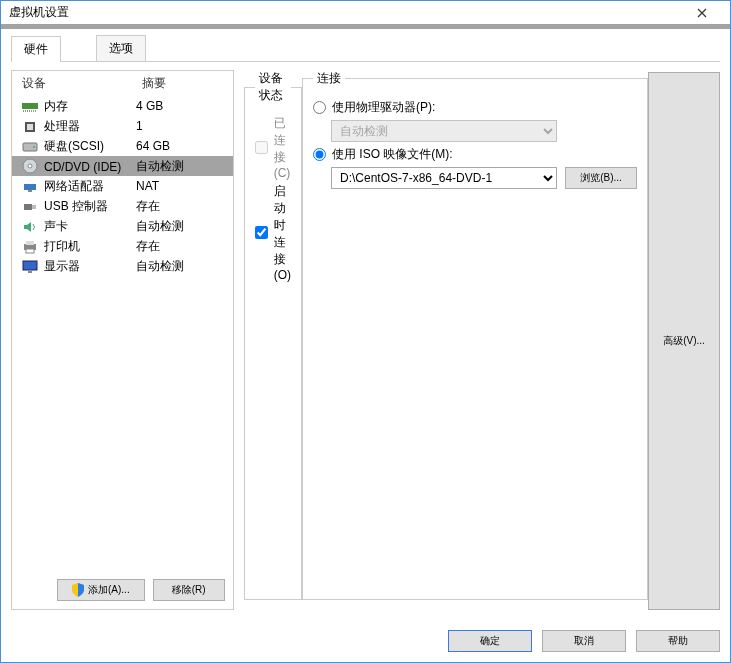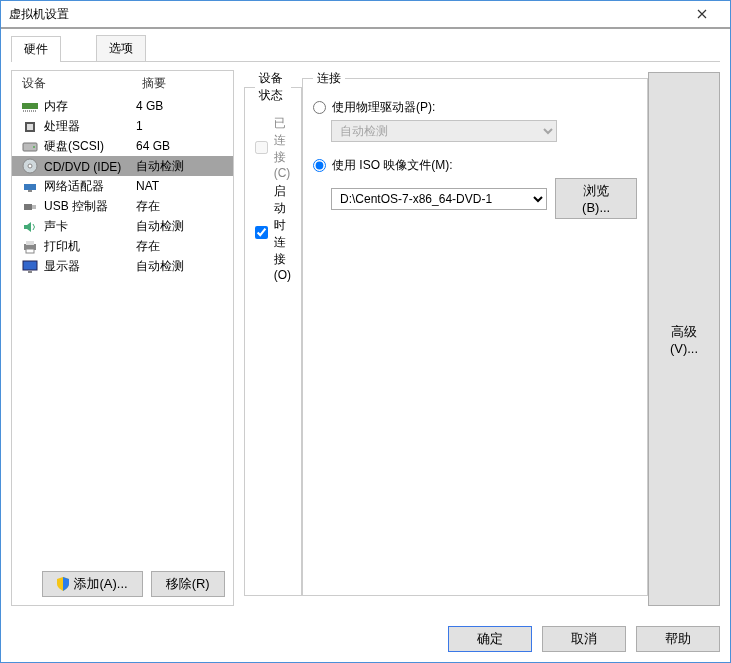--- a/index.html
+++ b/index.html
@@ -7,39 +7,39 @@
   body {
     font-family: "Microsoft YaHei", "Segoe UI", Tahoma, sans-serif;
     font-size: 12px;
     background: #fff;
     color: #000;
     width: 731px;
     height: 663px;
     overflow: hidden;
   }
   .window { width:731px; height:663px; border:1px solid #4a90d9; display:flex; flex-direction:column; background:#fff; }
-  .titlebar { height:28px; background:#fff; border-bottom:2px solid #a3a3a3; display:flex; align-items:center; padding:0 8px; justify-content:space-between; }
+  .titlebar { height:28px; background:#fff; border-bottom:5px solid #a3a3a3; display:flex; align-items:center; padding:0 8px; justify-content:space-between; }
   .title { font-size:12px; }
   .close { width:40px; height:28px; display:flex; align-items:center; justify-content:center; cursor:pointer; }
   .content { flex:1; display:flex; flex-direction:column; padding:6px 10px 10px 10px; }
   .tabs { display:flex; border-bottom:1px solid #ccc;gap:36px; }
   .tab { padding:4px 12px; border:1px solid #ccc; border-bottom:none; margin-right:-1px; background:#f5f5f5; cursor:pointer; }
   .tab.active { background:#fff; position:relative; top:1px; }
   .body { flex:1; display:flex; padding-top:8px; gap:10px; min-height:0; }
   .left { flex:1; border:1px solid #ccc; display:flex; flex-direction:column; }
   .right { flex:1; display:flex; flex-direction:row; }
   .dev-head { display:flex; padding:4px 6px 4px 10px; font-size:12px; color:#333; }
   .dev-head .col1 { width:120px; }
   .dev-list { flex:1; overflow:auto; }
   .dev-row { display:flex; align-items:center; padding:2px 6px 2px 10px; height:20px; cursor:pointer; }
   .dev-row .ico { width:16px; height:16px; margin-right:6px; display:flex; align-items:center; justify-content:center; }
   .dev-row .col1 { width:114px; display:flex; align-items:flex-end; }
   .dev-row.selected { background:#a3a3a3; }
   .btnrow { display:flex; gap:8px; justify-content:flex-end; padding:8px; border-top:0; }
-  .btn { border:1px solid #adadad; background:#e1e1e1; padding:3px 14px; cursor:pointer; font-size:13px; min-width:72px; text-align:center; display:inline-flex; align-items:center; justify-content:center; gap:4px; }
+  .btn { border:1px solid #adadad; background:#e1e1e1; padding:3px 14px; cursor:pointer; font-size:10px; min-width:72px; text-align:center; display:inline-flex; align-items:center; justify-content:center; gap:4px; }
   fieldset { border:1px solid #ccc; margin:0 0 10px 0; padding:8px 10px; }
   legend { padding:0 4px; font-size:12px; }
   .cb { display:flex; align-items:center; gap:6px; margin:3px 0; }
   .cb input { margin:0; }
   .rb { display:flex; align-items:center; gap:6px; margin:4px 0; }
   .rb input { margin:0; }
   select, .selectlike { width:226px; font-size:12px; height:22px; border:1px solid #aaa; background:#e5e5e5; padding:0 4px; }
   .sel-active { background:#fff; }
   .iso-row { display:flex; gap:8px; align-items:center; margin-top:4px; margin-left:18px; }
   .rightbtns { display:flex; justify-content:flex-end; margin-top:2px; }
@@ -228,21 +228,21 @@
           <label class="rb">
             <input type="radio" name="conn" style="">
             <span>使用物理驱动器(P):</span>
           </label>
           <div style="margin-left:18px;">
             <select class="selectlike" disabled="">
               <option>自动检测</option>
             </select>
           </div>
 
-          <label class="rb" style="margin-top:15px;">
+          <label class="rb" style="margin-top:4px;">
             <input type="radio" name="conn" checked="" style="">
             <span>使用 ISO 映像文件(M):</span>
           </label>
           <div class="iso-row">
             <select class="selectlike sel-active">
               <option>D:\CentOS-7-x86_64-DVD-1</option>
             </select>
             <div class="btn">
               <span>浏览(B)...</span>
             </div>

